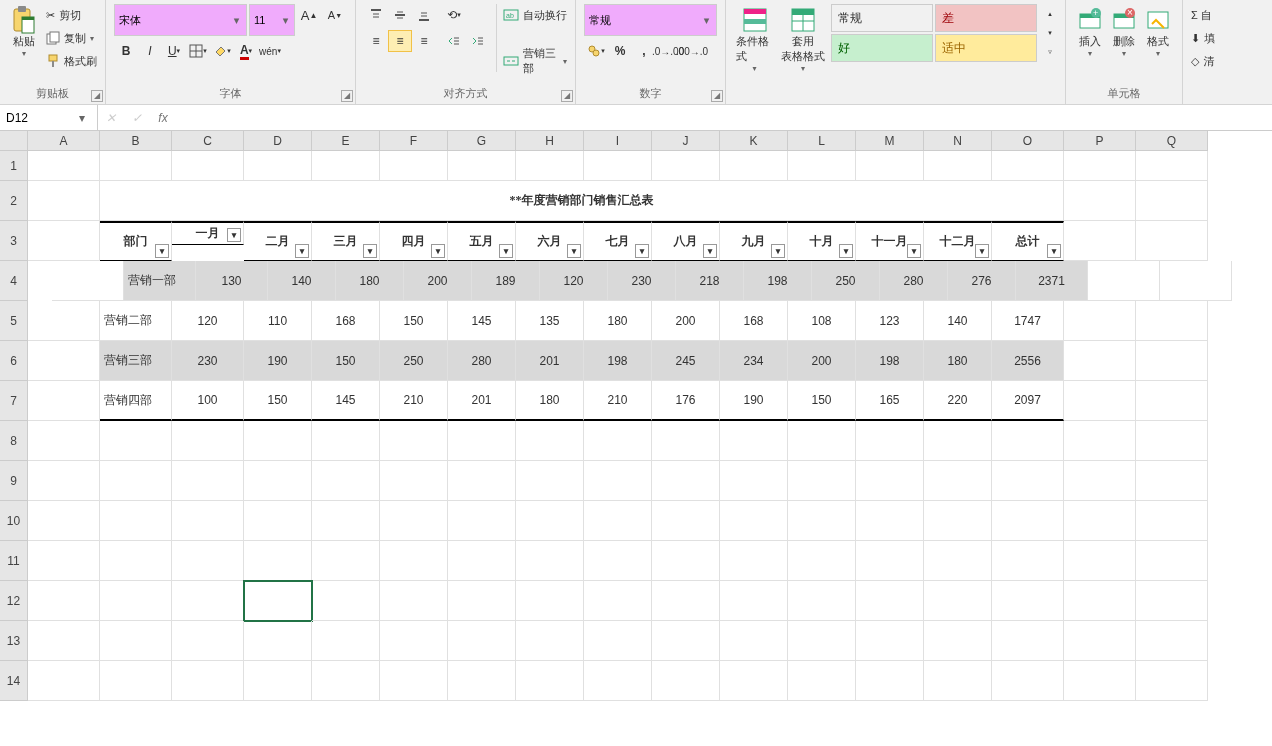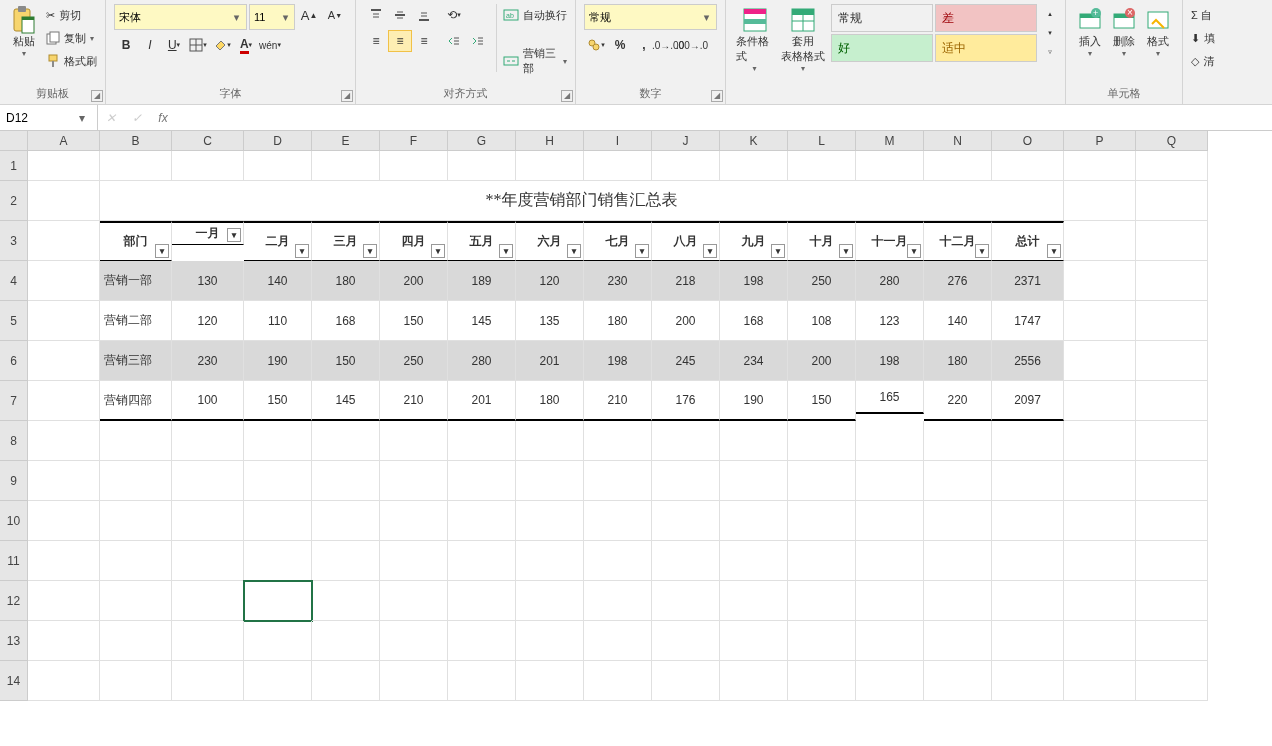--- a/index.html
+++ b/index.html
@@ -9,21 +9,21 @@
 .ribbon { background:#f1f1f1; border-bottom:1px solid #d4d4d4; height:105px; display:flex; position:relative;}
 .group { border-right:1px solid #d4d4d4; padding:4px 8px 2px 8px; display:flex; flex-direction:column; justify-content:space-between; height:100%; position:relative;}
 .group-label { text-align:center; font-size:11px; color:#666; height:16px; }
 .group-body { flex:1; display:flex; align-items:flex-start; }
 .dlg { position:absolute; right:2px; bottom:2px; width:12px; height:12px; border:1px solid #aaa; font-size:8px; line-height:9px; text-align:center; cursor:pointer; color:#777;}
 .btn-col { display:flex; flex-direction:column; align-items:center; justify-content:center; font-size:11px; cursor:pointer; padding:2px;}
 .btn-col .ico { width:28px; height:28px; display:flex; align-items:center; justify-content:center; }
 .row-small { display:flex; align-items:center; gap:4px; font-size:11px; height:22px;}
 .stack3 { display:flex; flex-direction:column; justify-content:space-between; height:68px; }
 .sq-btn { width:24px; height:22px; border:1px solid transparent; display:flex; align-items:center; justify-content:center; cursor:pointer; font-size:12px;}
-.combo { background:#fef9c3; border:1px solid #ccc; height:26px; display:flex; align-items:center; padding:0 4px; font-size:11px;}
+.combo { background:#f0abfc; border:1px solid #ccc; height:32px; display:flex; align-items:center; padding:0 4px; font-size:11px;}
 .combo input{ border:none; outline:none; width:100%; font-size:11px; background:transparent;}
 .dd { width:12px; text-align:center; color:#666; cursor:pointer;}
 
 .style-cell { width:102px; height:28px; border:1px solid #ccc; display:flex; align-items:center; padding-left:6px; font-size:12px; cursor:pointer;}
 
 
 .fbar { height:26px; border-bottom:1px solid #ccc; display:flex; align-items:center; background:#fff;}
 .namebox { width:98px; border-right:1px solid #ccc; display:flex; align-items:center; padding-left:6px; height:100%;}
 .namebox input{border:none;outline:none;width:70px;font-size:12px;}
 .fx-btn { width:26px; text-align:center; color:#777; cursor:pointer; font-style:italic;}
@@ -34,21 +34,21 @@
 .corner { position:absolute; left:0; top:0; width:28px; height:20px; background:#e6e6e6; border-right:1px solid #ccc; border-bottom:1px solid #ccc;}
 .col-headers { position:absolute; left:28px; top:0; right:0; height:20px; display:flex;}
 .col-h { background:#e6e6e6; border-right:1px solid #ccc; border-bottom:1px solid #ccc; text-align:center; font-size:12px; line-height:20px; color:#444;}
 .row-headers { position:absolute; left:0; top:20px; width:28px;}
 .row-h { background:#e6e6e6; border-right:1px solid #ccc; border-bottom:1px solid #ccc; text-align:center; font-size:12px; color:#444;}
 .cells { position:absolute; left:28px; top:20px; right:0; bottom:0;}
 .rowc { display:flex; }
 .cell { border-right:1px solid #e0e0e0; border-bottom:1px solid #e0e0e0; font-size:12px; display:flex; align-items:center; padding:0 4px; overflow:hidden; white-space:nowrap;}
 
 
-.tbl-title { font-family:"SimSun",serif; font-size:16px; font-weight:400; }
+.tbl-title { font-family:"SimSun",serif; font-size:12px; font-weight:700; }
 .thdr { font-weight:700; background:#fff; border-top:2px solid #000 !important; border-bottom:1px solid #000 !important; justify-content:center; position:relative;}
 .thdr .flt { position:absolute; right:2px; bottom:2px; width:14px; height:14px; border:1px solid #999; background:#fff; font-size:9px; line-height:12px; text-align:center; cursor:pointer;}
 .drow-odd { background:#d9d9d9; }
 .drow-last { border-bottom:2px solid #000 !important;}
 .dcell { justify-content:center;}
 .dcell.first { justify-content:flex-start; font-family:"SimSun",serif;}
 
 svg { display:block;}
 </style>
 </head>
@@ -492,21 +492,21 @@
           <span>十二月</span>
           <div class="flt">▾</div>
         </div>
         <div class="cell thdr" style="width: 72px; height: 40px;">
           <span>总计</span>
           <div class="flt">▾</div>
         </div>
         <div class="cell" style="width: 72px; height: 40px;"></div>
         <div class="cell" style="width: 72px; height: 40px;"></div>
       </div>
-      <div class="rowc" style="height: 40px;">
+      <div class="rowc" style="height: 40px; padding-left: 24px;">
         <div class="cell" style="width: 72px; height: 40px;"></div>
         <div class="cell dcell first drow-odd" style="width: 72px; height: 40px;">营销一部</div>
         <div class="cell dcell drow-odd" style="width: 72px; height: 40px;">130</div>
         <div class="cell dcell drow-odd" style="width: 68px; height: 40px;">140</div>
         <div class="cell dcell drow-odd" style="width: 68px; height: 40px;">180</div>
         <div class="cell dcell drow-odd" style="width: 68px; height: 40px;">200</div>
         <div class="cell dcell drow-odd" style="width: 68px; height: 40px;">189</div>
         <div class="cell dcell drow-odd" style="width: 68px; height: 40px;">120</div>
         <div class="cell dcell drow-odd" style="width: 68px; height: 40px;">230</div>
         <div class="cell dcell drow-odd" style="width: 68px; height: 40px;">218</div>
@@ -562,21 +562,21 @@
         <div class="cell dcell drow-last" style="width: 72px; height: 40px;">100</div>
         <div class="cell dcell drow-last" style="width: 68px; height: 40px;">150</div>
         <div class="cell dcell drow-last" style="width: 68px; height: 40px;">145</div>
         <div class="cell dcell drow-last" style="width: 68px; height: 40px;">210</div>
         <div class="cell dcell drow-last" style="width: 68px; height: 40px;">201</div>
         <div class="cell dcell drow-last" style="width: 68px; height: 40px;">180</div>
         <div class="cell dcell drow-last" style="width: 68px; height: 40px;">210</div>
         <div class="cell dcell drow-last" style="width: 68px; height: 40px;">176</div>
         <div class="cell dcell drow-last" style="width: 68px; height: 40px;">190</div>
         <div class="cell dcell drow-last" style="width: 68px; height: 40px;">150</div>
-        <div class="cell dcell drow-last" style="width: 68px; height: 33px;">165</div>
+        <div class="cell dcell drow-last" style="width: 68px; height: 40px;">165</div>
         <div class="cell dcell drow-last" style="width: 68px; height: 40px;">220</div>
         <div class="cell dcell drow-last" style="width: 72px; height: 40px;">2097</div>
         <div class="cell" style="width: 72px; height: 40px;"></div>
         <div class="cell" style="width: 72px; height: 40px;"></div>
       </div>
       <div class="rowc" style="height: 40px;">
         <div class="cell" style="width: 72px; height: 40px;"></div>
         <div class="cell" style="width: 72px; height: 40px;"></div>
         <div class="cell" style="width: 72px; height: 40px;"></div>
         <div class="cell" style="width: 68px; height: 40px;"></div>

